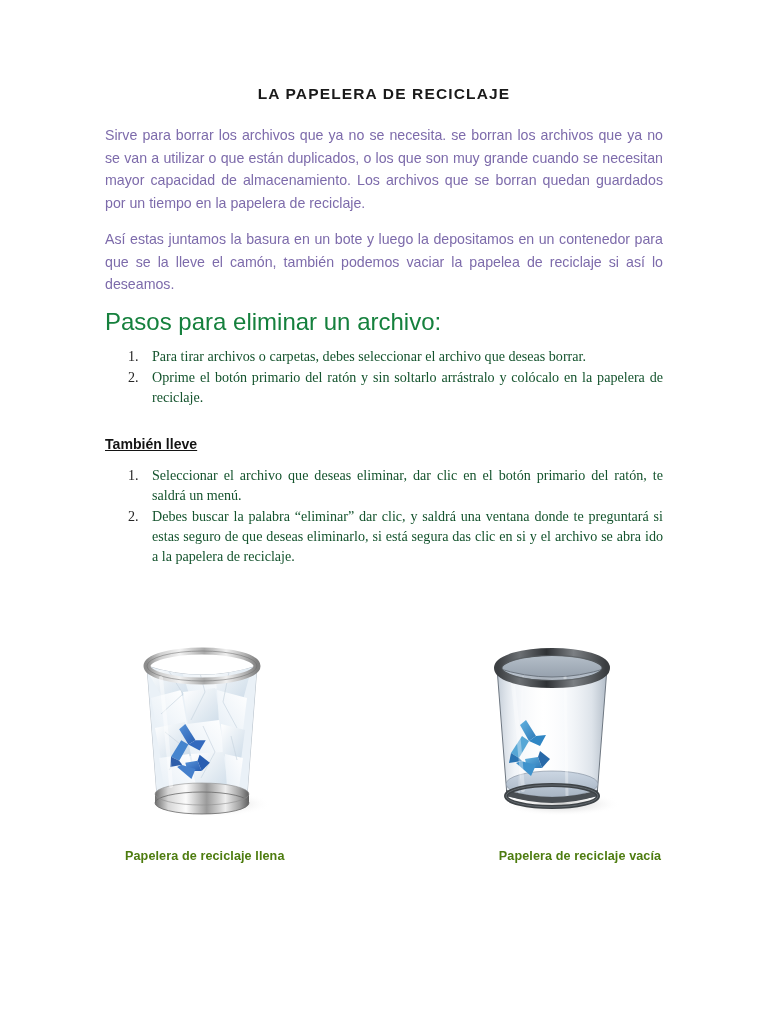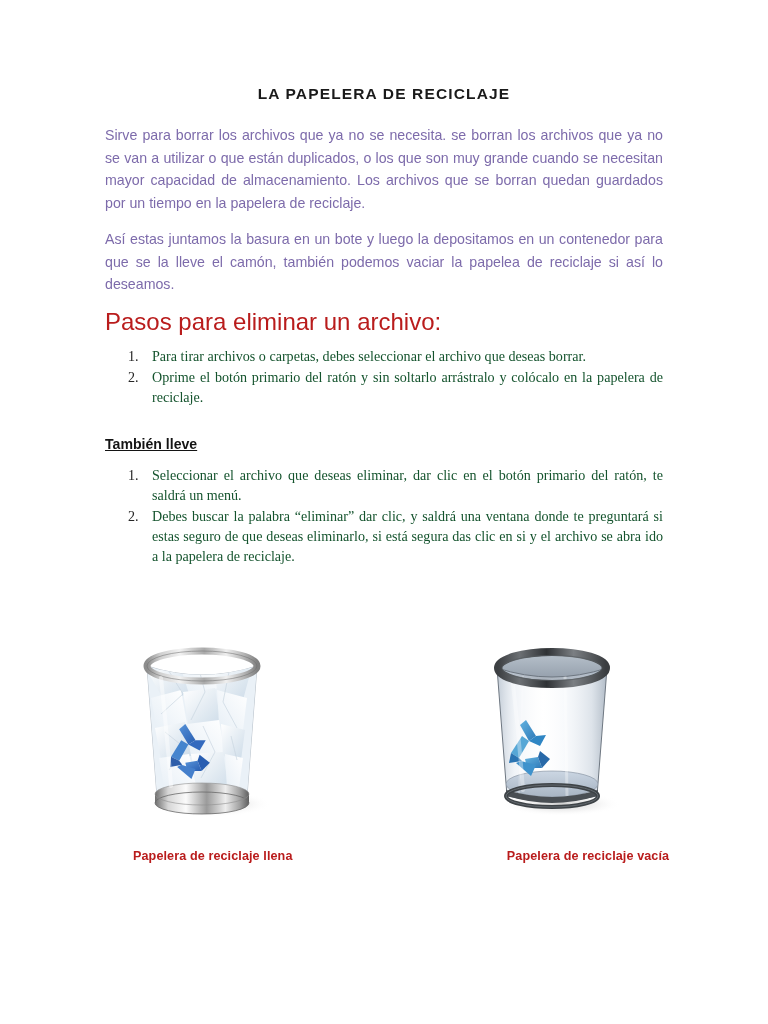--- a/index.html
+++ b/index.html
@@ -53,21 +53,21 @@
     font-size: 14.2px;
     line-height: 22.5px;
     text-align: justify;
     margin: 0 0 14px 0;
     font-family: "Liberation Sans", sans-serif;
   }
   .intro-p:last-of-type { margin-bottom: 0; }
 
   
   .section-heading {
-    color: #b91c1c;
+    color: #15803d;
     font-size: 24px;
     font-weight: normal;
     line-height: 1.2;
     margin: 0;
     padding: 0;
     position: absolute;
     left: 0;
     top: 224px;
     white-space: nowrap;
     font-family: "Liberation Sans", sans-serif;
@@ -152,26 +152,26 @@
     width: 150px;
     height: 178px;
     margin: 0 auto;
   }
   .figure.full .bin-wrap  { margin-left: 14px; }
   .figure.empty .bin-wrap { margin-left: 14px; }
 
   .fig-caption {
     position: absolute;
     top: 205px;
-    left: 8px;
+    left: 0;
     width: 210px;
     text-align: center;
     font-size: 12.6px;
     font-weight: bold;
-    color: #b91c1c;
+    color: #4d7c0f;
     letter-spacing: 0.1px;
     font-family: "Liberation Sans", sans-serif;
   }
   .figure.full .fig-caption { text-align: left; padding-left: 12px; }
   .figure.empty .fig-caption { text-align: center; padding-left: 12px; }
 
   svg { display: block; }
 </style>
 </head>
 <body>

